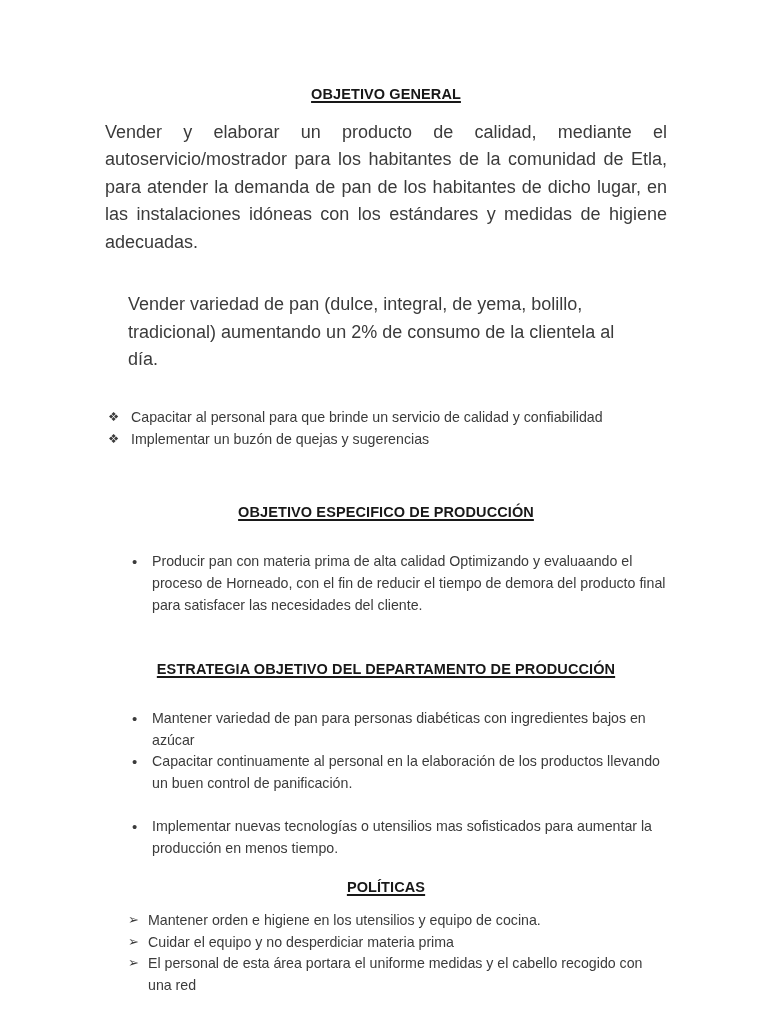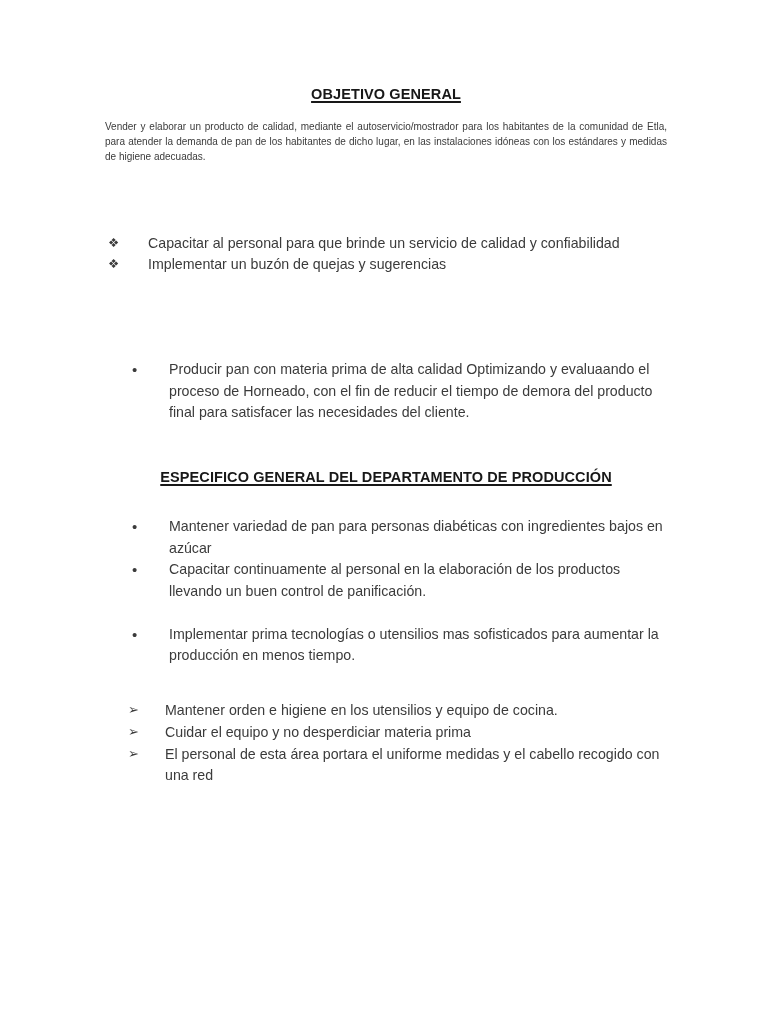--- a/index.html
+++ b/index.html
@@ -47,21 +47,21 @@
     margin: 0;
   }
   .heading span.u {
     text-decoration: underline;
     text-underline-offset: 2px;
     text-decoration-thickness: 1.6px;
   }
 
   
   .para {
-    font-size: 10px;
+    font-size: 18px;
     line-height: 1.53;
     margin: 0;
     color: #3b3b3b;
   }
   .para.justify {
     text-align: justify;
     text-align-last: left;
   }
   .para.indented {
     margin-left: 23px;
@@ -83,21 +83,20 @@
   ul.lst > li .bul {
     position: absolute;
     left: 0;
     top: 0;
     display: inline-block;
     text-align: left;
     color: #3b3b3b;
   }
   ul.lst > li .txt {
     display: block;
-    margin-left: 17px;
   }
 
   
   ul.diamond > li {
     padding-left: 23px;
     margin-left: 3px;
   }
   ul.diamond > li .bul {
     font-size: 12.5px;
     line-height: 1.62;
@@ -143,66 +142,69 @@
 <div class="page">
   <div class="content">
 
     <h1 class="heading"><span class="u">OBJETIVO GENERAL</span></h1>
     <div class="gap-after-h"></div>
     <p class="para justify">Vender y elaborar un producto de calidad, mediante el autoservicio/mostrador para los habitantes de la comunidad de Etla, para atender la demanda de pan de los habitantes de dicho lugar, en las instalaciones idóneas con los estándares y medidas de higiene adecuadas.</p>
 
     <div class="gap-md"></div>
 
     <div class="gap-after-h"></div>
+    <p class="para indented">Vender variedad de pan (dulce, integral, de yema, bolillo, tradicional) aumentando un 2% de consumo de la clientela al día.</p>
 
     <div class="gap-md"></div>
 
     <div class="gap-sm"></div>
     <ul class="lst diamond">
       <li>
         <span class="bul">❖</span>
         <span class="txt">Capacitar al personal para que brinde un servicio de calidad y confiabilidad</span>
       </li>
       <li>
         <span class="bul">❖</span>
         <span class="txt">Implementar un buzón de quejas y sugerencias</span>
       </li>
     </ul>
 
     <div class="gap-xxl"></div>
 
+    <h1 class="heading"><span class="u">OBJETIVO ESPECIFICO DE PRODUCCIÓN</span></h1>
     <div class="gap-lg"></div>
     <ul class="lst disc">
       <li>
         <span class="bul">•</span>
         <span class="txt">Producir pan con materia prima de alta calidad Optimizando y evaluaando el proceso de Horneado, con el fin de reducir el tiempo de demora del producto final para satisfacer las necesidades del cliente.</span>
       </li>
     </ul>
 
     <div class="gap-xl"></div>
 
-    <h1 class="heading"><span class="u">ESPECIFICO GENERAL DEL DEPARTAMENTO DE PRODUCCIÓN</span></h1>
+    <h1 class="heading"><span class="u">ESTRATEGIA OBJETIVO DEL DEPARTAMENTO DE PRODUCCIÓN</span></h1>
     <div class="gap-lg"></div>
     <ul class="lst disc">
       <li>
         <span class="bul">•</span>
         <span class="txt">Mantener variedad de pan para personas diabéticas con ingredientes bajos en azúcar</span>
       </li>
       <li>
         <span class="bul">•</span>
         <span class="txt">Capacitar continuamente al personal  en la elaboración de los productos llevando un buen control de panificación.</span>
       </li>
       <li class="spaced">
         <span class="bul">•</span>
-        <span class="txt">Implementar prima tecnologías o utensilios mas sofisticados para aumentar la producción en menos tiempo.</span>
+        <span class="txt">Implementar nuevas tecnologías o utensilios mas sofisticados para aumentar la producción en menos tiempo.</span>
       </li>
     </ul>
 
     <div class="gap-md"></div>
 
+    <h1 class="heading"><span class="u">POLÍTICAS</span></h1>
     <div class="gap-sm"></div>
     <ul class="lst arrow">
       <li>
         <span class="bul">➢</span>
         <span class="txt">Mantener orden e higiene en los utensilios y equipo de cocina.</span>
       </li>
       <li>
         <span class="bul">➢</span>
         <span class="txt">Cuidar el equipo y no desperdiciar materia prima</span>
       </li>

